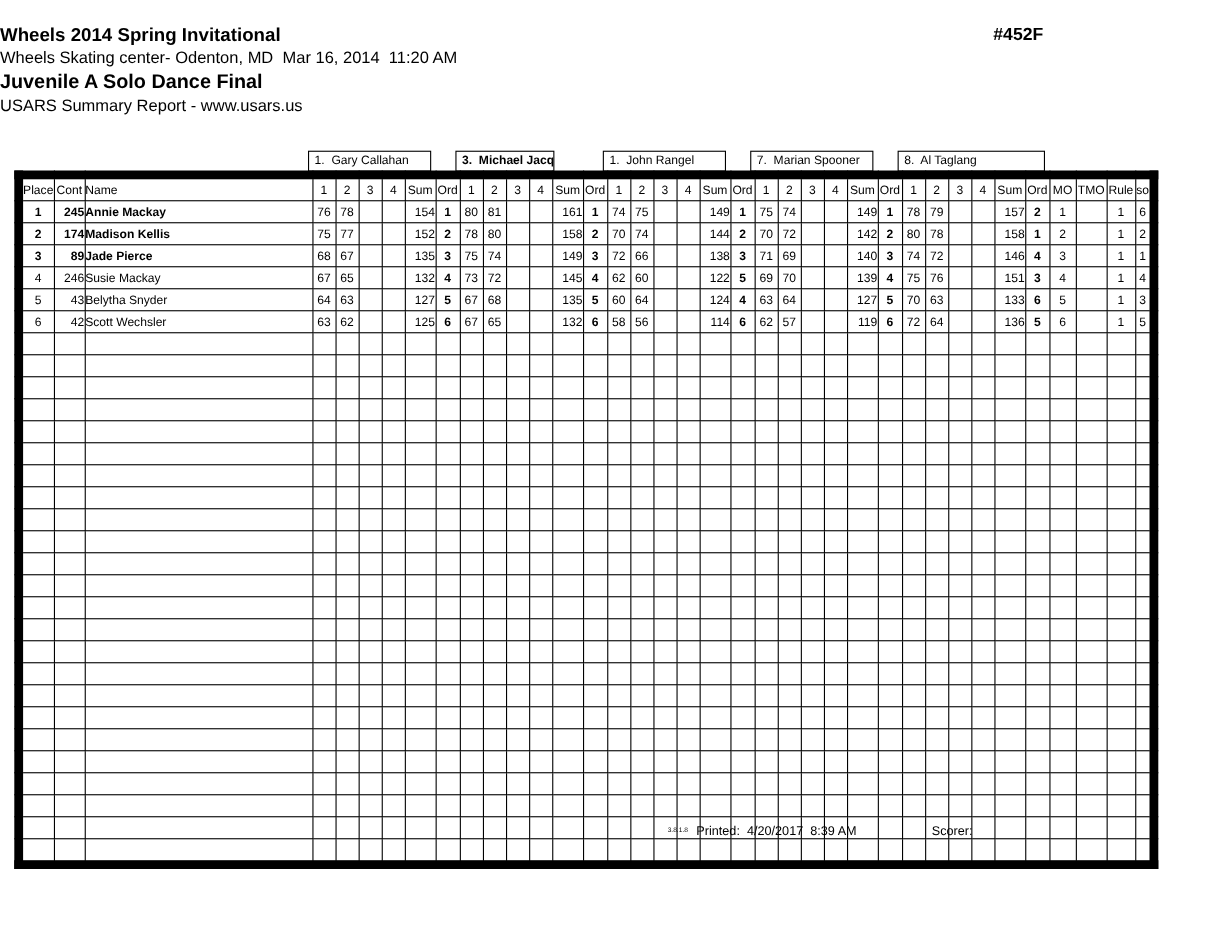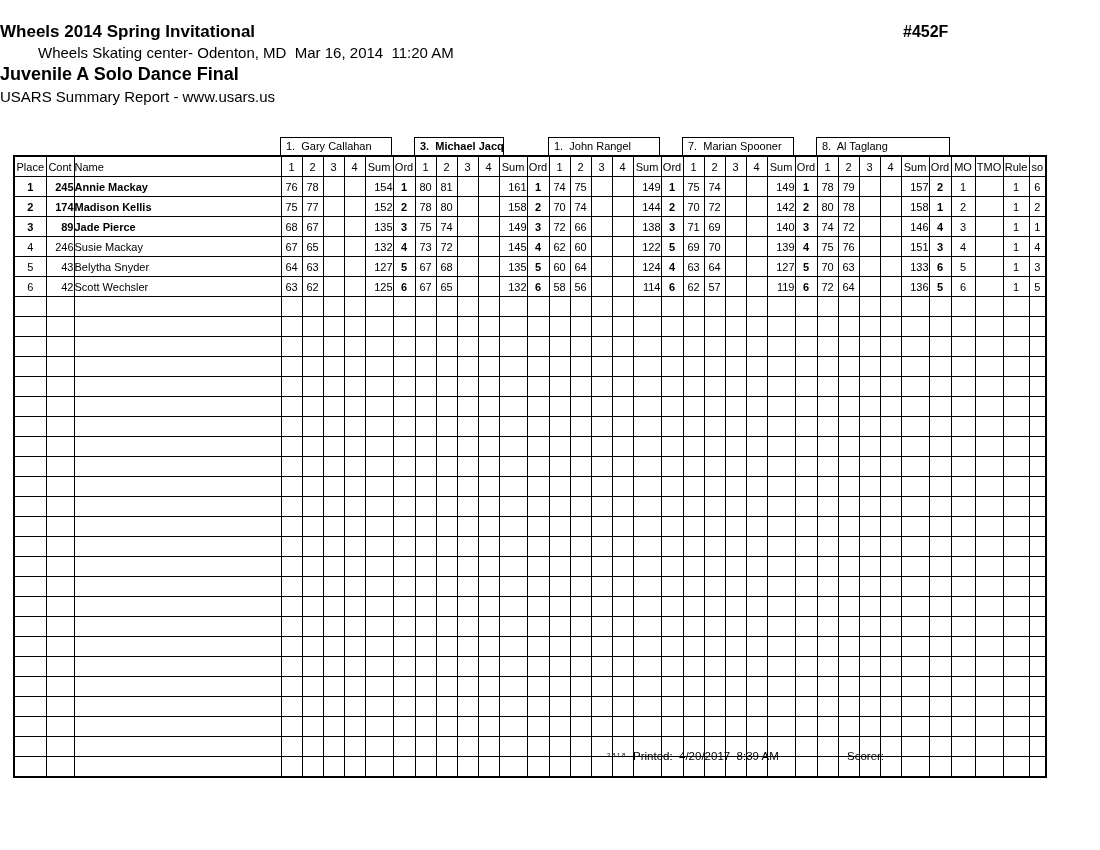--- a/index.html
+++ b/index.html
@@ -4,30 +4,30 @@
 <style>
   html,body{margin:0;padding:0;background:#fff;width:1100px;height:850px;overflow:hidden;
     font-family:"Liberation Sans","DejaVu Sans",sans-serif;color:#000;}
   .page{position:relative;width:1100px;height:850px;background:#fff;}
 
   .req{position:absolute;left:14px;top:18px;font-size:11px;line-height:13px;white-space:pre;}
   .event-code{position:absolute;left:903px;top:23px;font-size:16px;font-weight:bold;}
 
   .titles{position:absolute;left:0;top:22px;width:1080px;text-align:left;}
   .t1{font-size:17px;font-weight:bold;line-height:20px;}
-  .t2{font-size:15px;line-height:21px;white-space:pre;padding-left:38px;}
+  .t2{font-size:15px;line-height:21px;white-space:pre;}
   .t3{font-size:18px;font-weight:bold;line-height:23px;}
   .t4{font-size:15px;line-height:22px;}
 
   #judge-band{position:absolute;left:13px;top:137px;width:1040px;height:19px;}
   .jbox{position:absolute;top:0;height:19px;border:1px solid #000;background:#fff;
     box-sizing:border-box;font-size:11px;line-height:17px;padding-left:5px;white-space:pre;overflow:hidden;}
 
   #score-table{position:absolute;left:13px;top:155px;width:1032px;
-    border-collapse:collapse;table-layout:fixed;border:2px solid #000000;font-size:11px;}
+    border-collapse:collapse;table-layout:fixed;border:8px solid #000000;font-size:11px;}
   #score-table td{border:1px solid #000;height:19px;padding:0;overflow:hidden;
     white-space:nowrap;line-height:18px;}
   tr.hdr td{height:17px;border-bottom:3px double #000;line-height:17px;}
   td.tc{text-align:center;}
   td.name{text-align:left;padding-left:4px;}
   td.cont{text-align:right;padding-right:5px;}
   td.sum{text-align:right;padding-right:3px;}
   td.ord{border-left-width:3px;border-right-width:3px;text-align:center;font-weight:bold;}
   tr.hdr td.ord{font-weight:normal;}
   tr.sep td{border-bottom-width:3px;}

